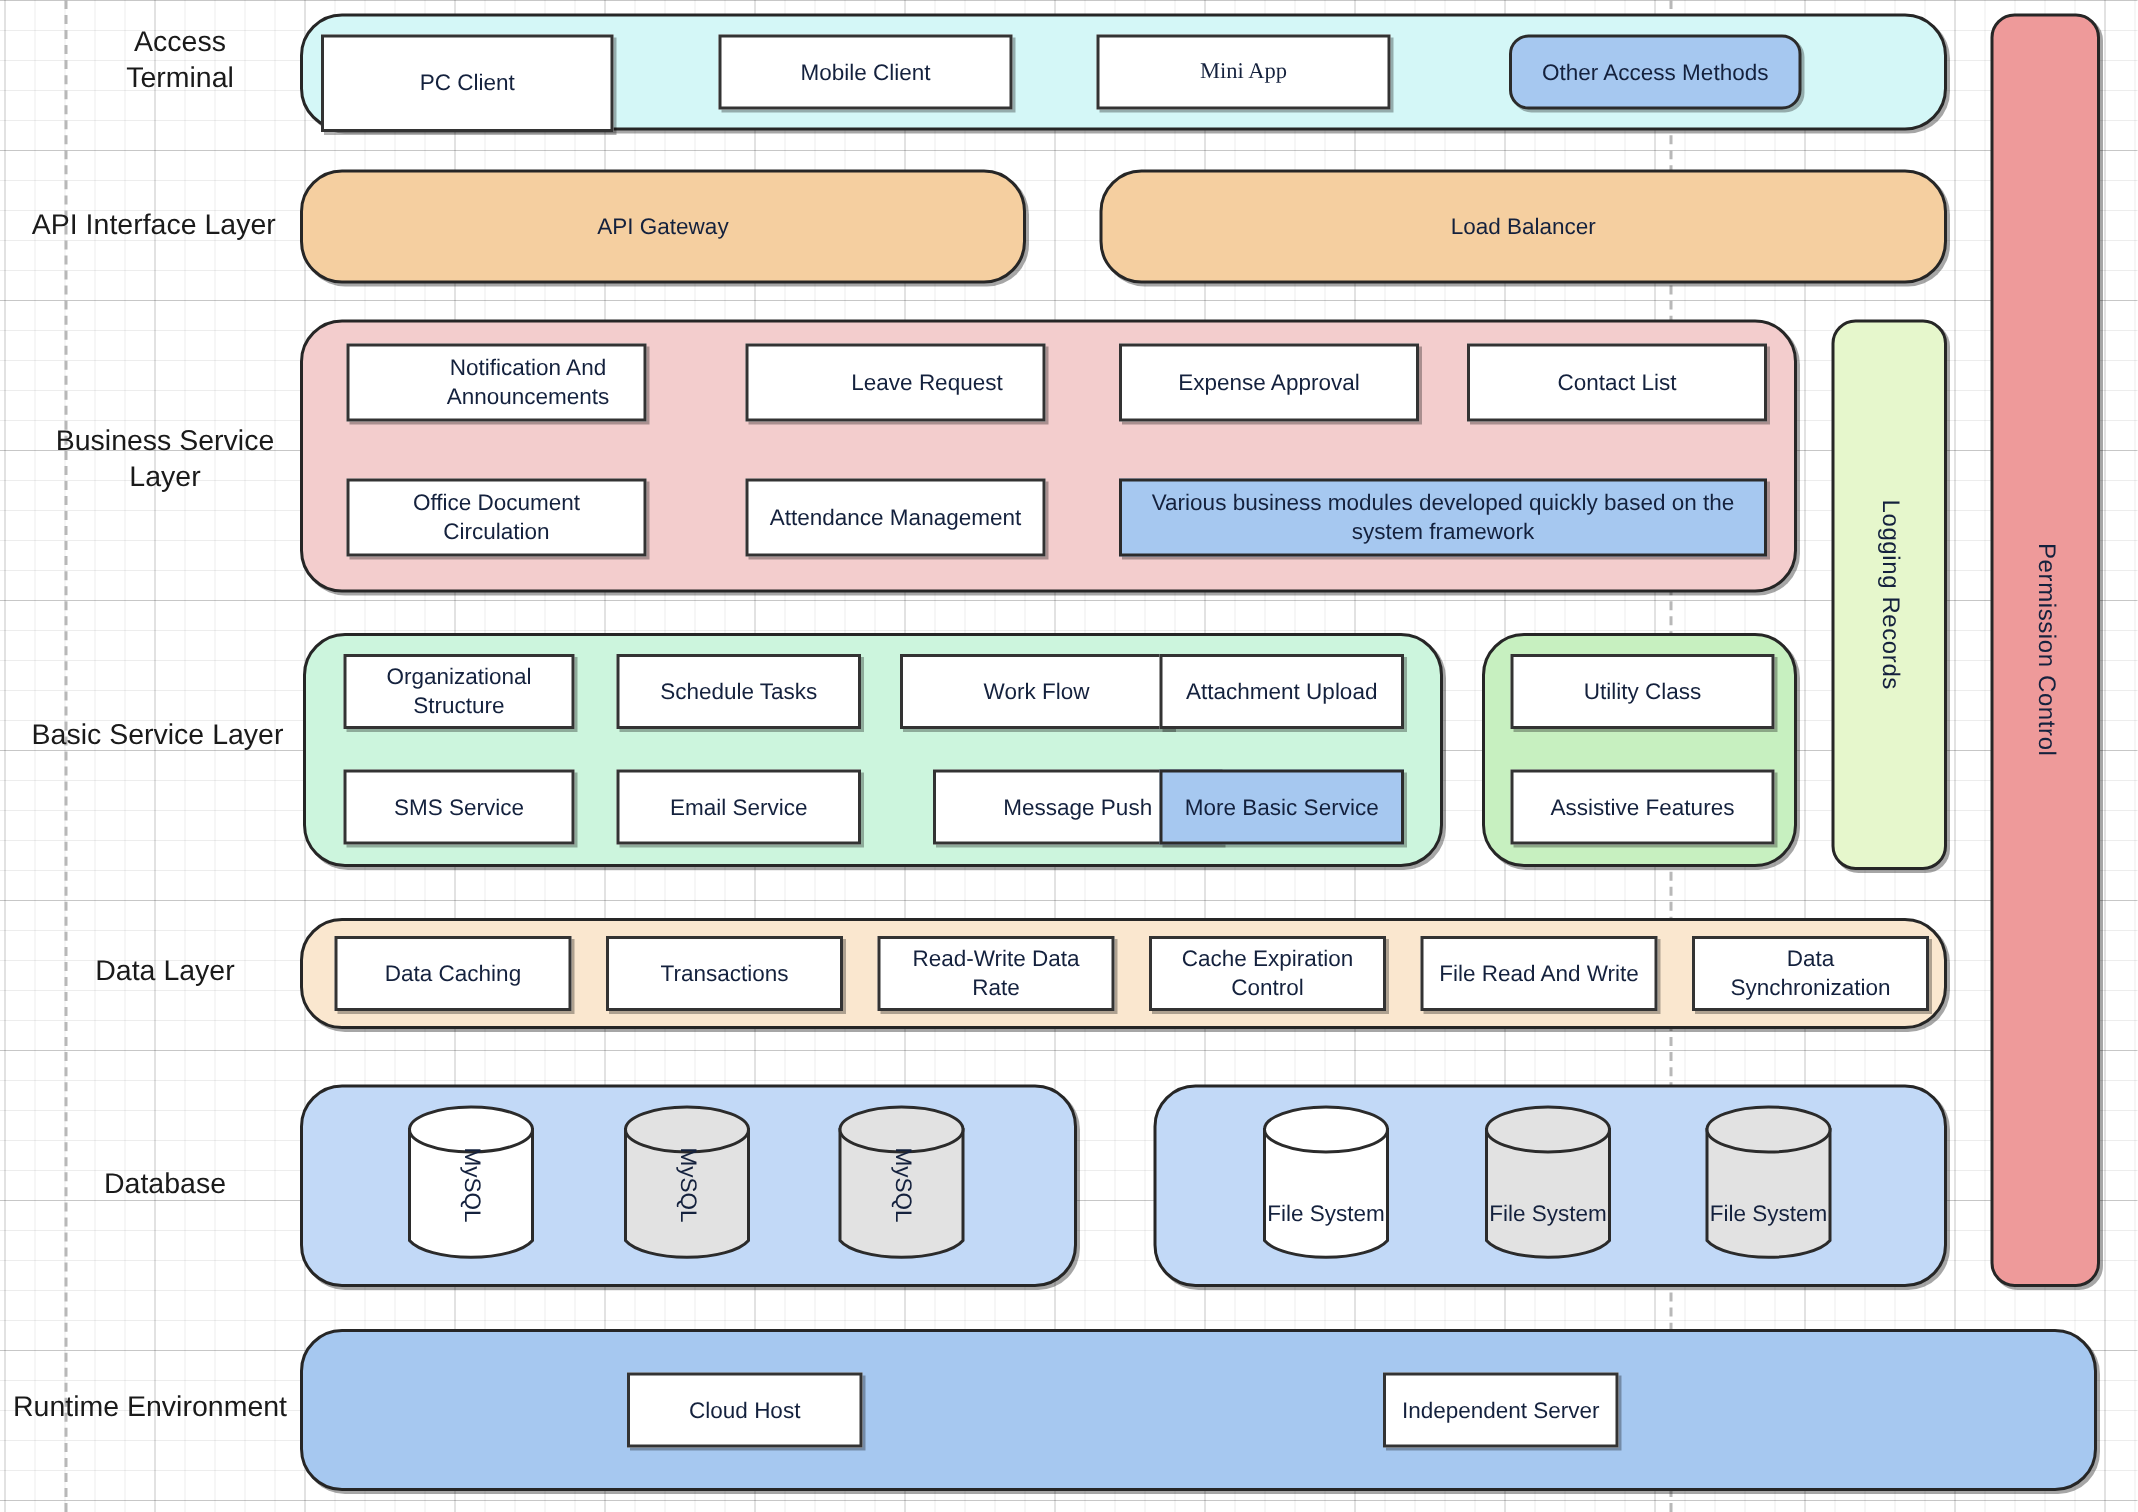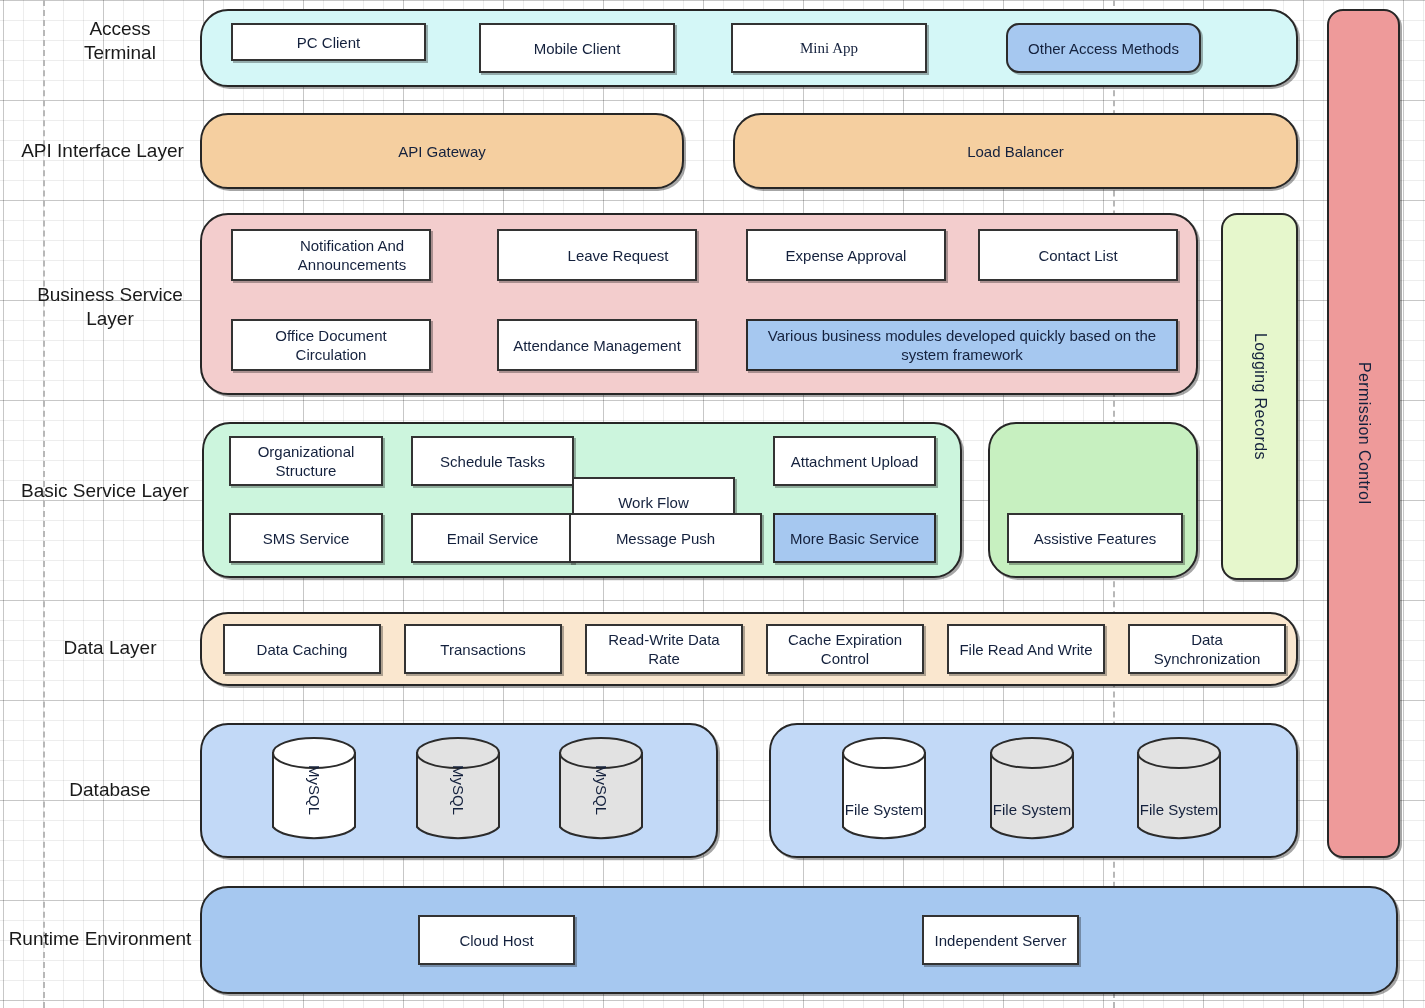--- a/index.html
+++ b/index.html
@@ -109,21 +109,21 @@
   <div class="row-label" style="left:10px;top:139px;width:185px;">API Interface Layer</div>
   <div class="row-label" style="left:25px;top:283px;width:170px;">Business Service
 Layer</div>
   <div class="row-label" style="left:15px;top:479px;width:180px;">Basic Service Layer</div>
   <div class="row-label" style="left:30px;top:636px;width:160px;">Data Layer</div>
   <div class="row-label" style="left:30px;top:778px;width:160px;">Database</div>
   <div class="row-label" style="left:5px;top:927px;width:190px;">Runtime Environment</div>
 
   <div class="band" style="left:200px;top:9px;width:1098px;height:78px;background:#d4f7f7;">
   </div>
-  <div class="node" style="left:231px;top:23px;width:195px;height:38px;">PC Client</div>
+  <div class="node" style="left:214px;top:23px;width:195px;height:65px;">PC Client</div>
   <div class="node" style="left:479px;top:23px;width:196px;height:50px;">Mobile Client</div>
   <div class="node" style="left:731px;top:23px;width:196px;height:50px;font-family:Liberation Serif, serif;">Mini App</div>
   <div class="node hl" style="left:1006px;top:23px;width:195px;height:50px;border-radius:13px;">Other Access Methods</div>
 
   <div class="band" style="left:200px;top:113px;width:484px;height:76px;background:#f5cfa0;display:flex;align-items:center;justify-content:center;">
     <span style="font-size:15px;color:#14213d;">API Gateway</span>
   </div>
   <div class="band" style="left:733px;top:113px;width:565px;height:76px;background:#f5cfa0;display:flex;align-items:center;justify-content:center;">
     <span style="font-size:15px;color:#14213d;">Load Balancer</span>
   </div>
@@ -135,28 +135,29 @@
   <div class="node" style="left:978px;top:229px;width:200px;height:52px;">Contact List</div>
   <div class="node" style="left:231px;top:319px;width:200px;height:52px;">Office Document Circulation</div>
   <div class="node" style="left:497px;top:319px;width:200px;height:52px;">Attendance Management</div>
   <div class="node hl" style="left:746px;top:319px;width:432px;height:52px;">Various business modules developed quickly based on the system framework</div>
 
   <div class="band" style="left:202px;top:422px;width:760px;height:156px;background:#ccf5dd;"></div>
   <div class="band" style="left:988px;top:422px;width:210px;height:156px;background:#c7f0c0;"></div>
 
   <div class="node" style="left:229px;top:436px;width:154px;height:50px;">Organizational Structure</div>
   <div class="node" style="left:411px;top:436px;width:163px;height:50px;">Schedule Tasks</div>
-  <div class="node" style="left:572px;top:436px;width:163px;height:50px;margin-top:41px;">Work Flow</div>
+  <div class="node" style="left:600px;top:436px;width:182px;height:50px;">Work Flow</div>
   <div class="node" style="left:773px;top:436px;width:163px;height:50px;">Attachment Upload</div>
 
   <div class="node" style="left:229px;top:513px;width:154px;height:50px;">SMS Service</div>
   <div class="node" style="left:411px;top:513px;width:163px;height:50px;">Email Service</div>
-  <div class="node" style="left:569px;top:513px;width:193px;height:50px;">Message Push</div>
+  <div class="node" style="left:622px;top:513px;width:193px;height:50px;">Message Push</div>
   <div class="node hl" style="left:773px;top:513px;width:163px;height:50px;">More Basic Service</div>
 
+  <div class="node" style="left:1007px;top:436px;width:176px;height:50px;">Utility Class</div>
   <div class="node" style="left:1007px;top:513px;width:176px;height:50px;">Assistive Features</div>
 
   <div class="vband" style="left:1221px;top:213px;width:77px;height:367px;background:#e6f7cc;">
     <span>Logging Records</span>
   </div>
 
   <div class="vband" style="left:1327px;top:9px;width:73px;height:849px;background:#ee9a9a;">
     <span>Permission Control</span>
   </div>
 

